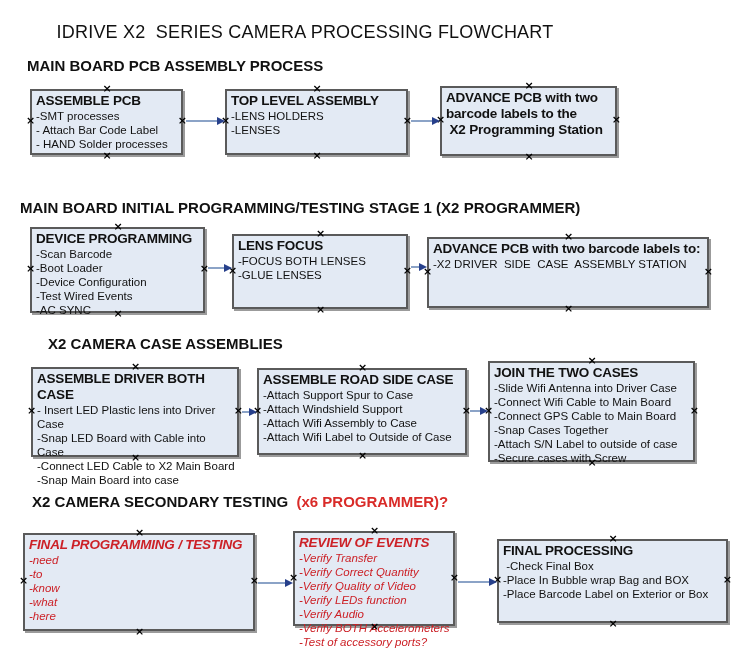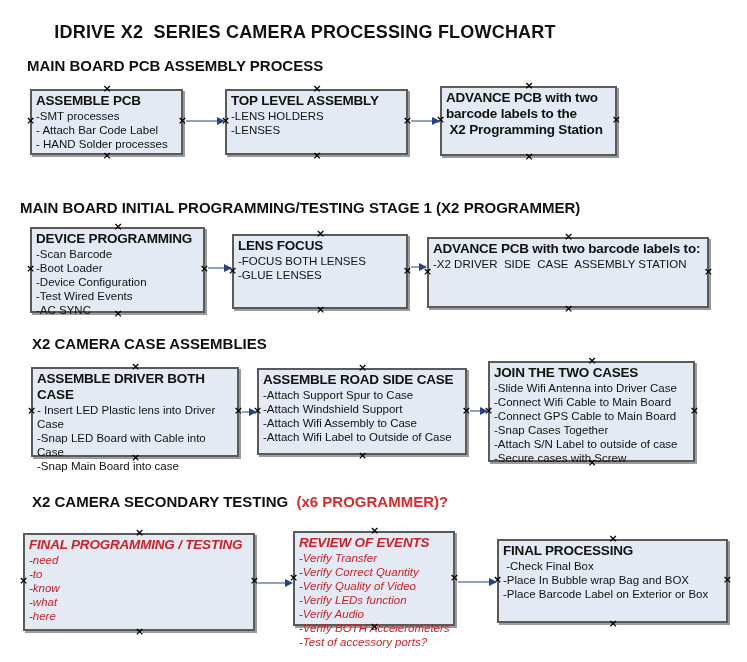--- a/index.html
+++ b/index.html
@@ -7,29 +7,29 @@
     --arrow-line:#8ba3c7; --arrow-head:#27408b;
     --red-text:#cc2127; --heading-red:#d92b28; --text:#111111;
   }
   html,body{margin:0;padding:0;background:#ffffff;}
   #canvas{
     position:relative;width:747px;height:662px;background:#ffffff;overflow:hidden;
     font-family:"Liberation Sans","DejaVu Sans",sans-serif;color:var(--text);
   }
   .page-title{
     position:absolute;top:22px;left:0;width:610px;text-align:center;
-    font-size:18px;font-weight:bold;white-space:pre-wrap;letter-spacing:0.2px;
+    font-size:18px;font-weight:normal;white-space:pre-wrap;letter-spacing:0.2px;
   }
   .section-heading{
     position:absolute;font-size:15px;font-weight:bold;white-space:pre-wrap;
   }
   .section-heading .red{color:var(--heading-red);}
   .h1{left:27px;top:57px;}
   .h2{left:20px;top:199px;}
-  .h3{left:32px;top:335px;}
+  .h3{left:48px;top:335px;}
   .h4{left:32px;top:493px;}
   .box{
     position:absolute;background:var(--box-fill);
     border:2px solid var(--box-border);
     box-shadow:2px 2px 0 0 var(--box-shadow);
     box-sizing:border-box;overflow:visible;
   }
   .box-title{
     font-size:13.5px;font-weight:bold;line-height:16px;
     padding:2px 2px 0 4px;white-space:pre-wrap;letter-spacing:-0.2px;
@@ -167,20 +167,21 @@
     </div>
 
   <div class="box s3b1">
     <span class="anchor a-top">×</span>
     <span class="anchor a-bottom">×</span>
     <span class="anchor a-left">×</span>
     <span class="anchor a-right">×</span>
     <div class="box-title">ASSEMBLE DRIVER BOTH CASE</div>
     <div class="box-item">- Insert LED Plastic lens into Driver Case</div>
     <div class="box-item">-Snap LED Board with Cable into Case</div>
+    <div class="box-item">-Connect LED Cable to X2 Main Board</div>
     <div class="box-item">-Snap Main Board into case</div>
   </div>
 
   <div class="box s3b2">
     <span class="anchor a-top">×</span>
     <span class="anchor a-bottom">×</span>
     <span class="anchor a-left">×</span>
     <span class="anchor a-right">×</span>
     <div class="box-title">ASSEMBLE ROAD SIDE CASE</div>
     <div class="box-item">-Attach Support Spur to Case</div>

